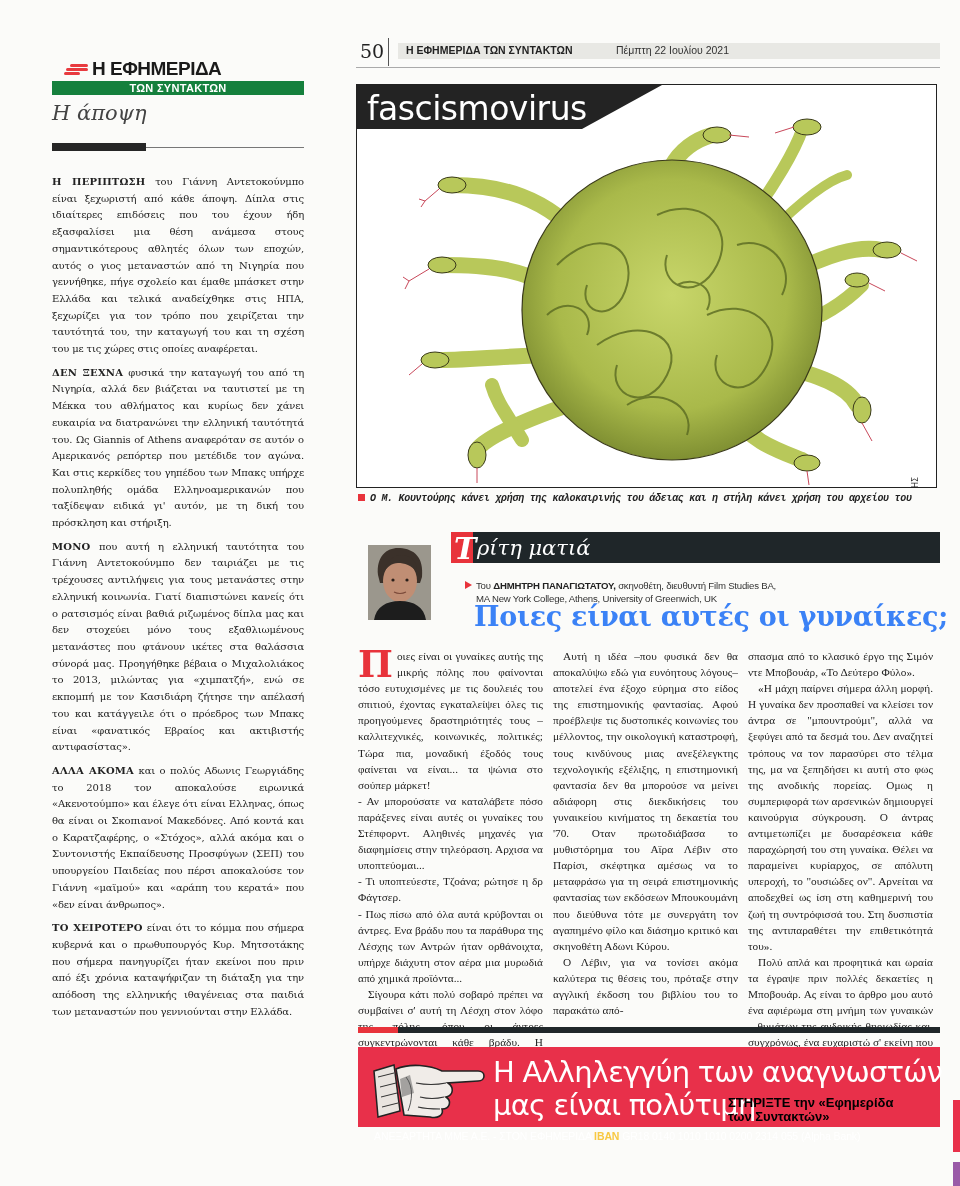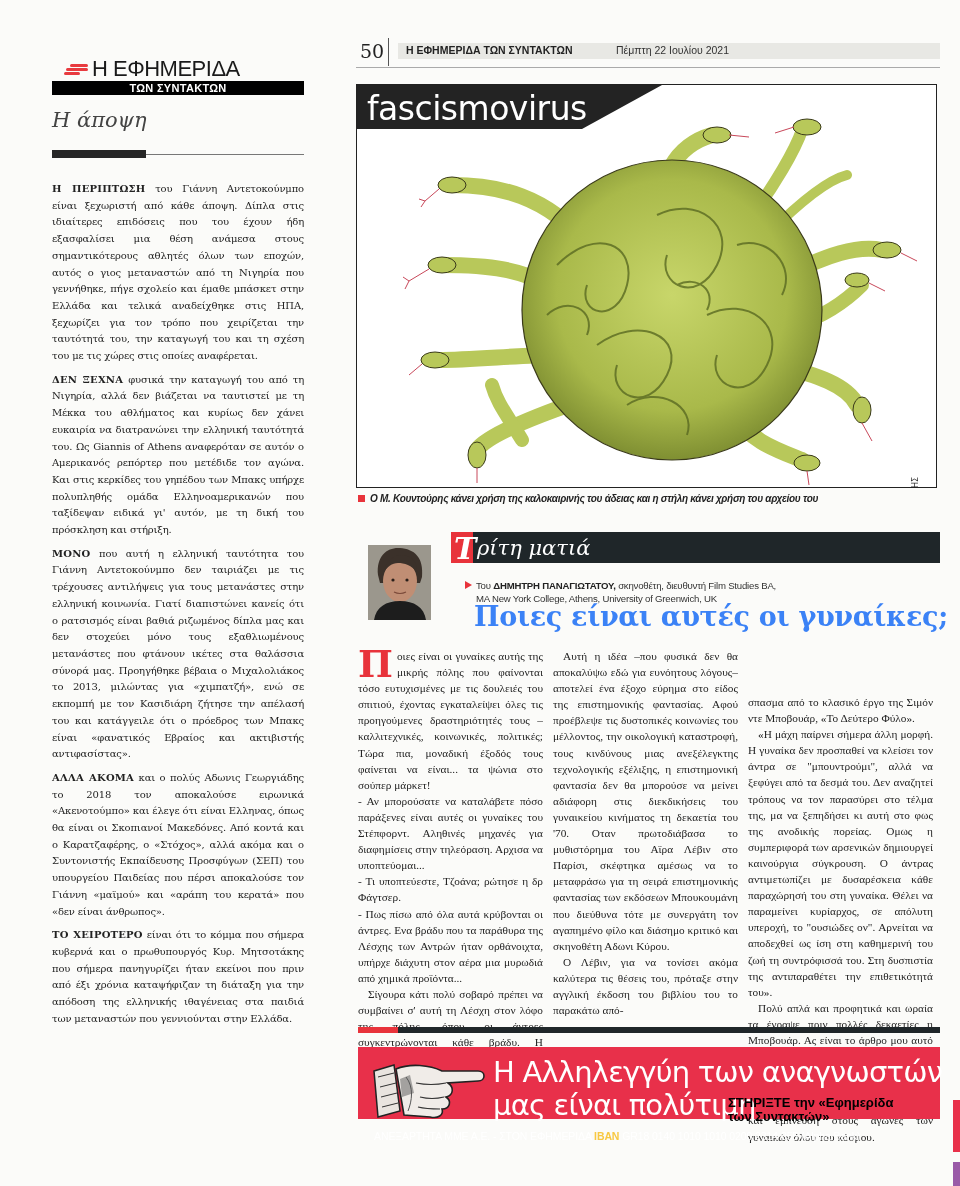--- a/index.html
+++ b/index.html
@@ -7,23 +7,23 @@
   body { position: relative; font-family: "DejaVu Serif", serif; color: #1e1e1e; }
 
   
   .left { position: absolute; left: 52px; top: 50px; width: 252px; }
   .masthead { position: relative; height: 48px; }
   .masthead .speed { position: absolute; left: 12px; top: 14px; width: 24px; height: 12px; }
   .masthead .speed i { display: block; height: 3px; background: #e83a3f; margin-bottom: 1px; border-radius: 2px; }
   .masthead .speed i:nth-child(1){ width: 18px; margin-left: 6px; }
   .masthead .speed i:nth-child(2){ width: 22px; margin-left: 2px; }
   .masthead .speed i:nth-child(3){ width: 16px; margin-left: 0; }
-  .masthead .title { position: absolute; left: 40px; top: 4px; font-family: "Liberation Sans", sans-serif; font-weight: 400; font-size: 22px; letter-spacing: -0.5px; color: #1a1a1a; line-height: 30px; text-align: right; }
-  .masthead .subbar { position: absolute; left: 0; top: 31px; width: 252px; height: 14px; background: #000000; color: #fff; font-family: "Liberation Sans", sans-serif; font-weight: 700; font-size: 11px; text-align: center; line-height: 14px; letter-spacing: 0.3px; }
-  .section-label { margin-top: 10px; font-family: "DejaVu Serif", serif; font-style: italic; font-size: 21px; color: #444; height: 30px; }
+  .masthead .title { position: absolute; left: 40px; top: 4px; font-family: "Liberation Sans", sans-serif; font-weight: 700; font-size: 19px; letter-spacing: -0.5px; color: #1a1a1a; line-height: 30px; text-align: right; }
+  .masthead .subbar { position: absolute; left: 0; top: 31px; width: 252px; height: 14px; background: #15803d; color: #fff; font-family: "Liberation Sans", sans-serif; font-weight: 700; font-size: 11px; text-align: center; line-height: 14px; letter-spacing: 0.3px; }
+  .section-label { margin-top: 3px; font-family: "DejaVu Serif", serif; font-style: italic; font-size: 21px; color: #444; height: 30px; }
   .section-rule { position: relative; height: 8px; margin-top: 12px; }
   .section-rule .thick { position: absolute; left: 0; top: 0; width: 94px; height: 8px; background: #262626; }
   .section-rule .thin { position: absolute; left: 94px; top: 4px; width: 158px; height: 1px; background: #777; }
   .left-headline { margin-top: 34px; font-family: "DejaVu Serif", serif; font-size: 22px; line-height: 29px; color: #222; font-weight: 400; }
   .left-body { margin-top: 23px; }
   .left-body p { font-size: 10px; line-height: 16.7px; text-align: justify; margin-bottom: 7px; color: #222; letter-spacing: -0.15px; }
   .left-body p b { font-weight: 700; letter-spacing: 0.2px; }
 
   
   .page-header { position: absolute; left: 356px; top: 38px; width: 584px; height: 30px; border-bottom: 1px solid #aaa; }
@@ -33,46 +33,46 @@
   .page-header .paper { position: absolute; left: 50px; top: 6px; font-family: "Liberation Sans", sans-serif; font-weight: 700; font-size: 10.5px; color: #222; }
   .page-header .date { position: absolute; left: 260px; top: 6px; font-family: "Liberation Sans", sans-serif; font-size: 10.5px; color: #333; }
 
   
   .cartoon { position: absolute; left: 356px; top: 84px; width: 581px; height: 404px; border: 1.5px solid #222; background: #fff; overflow: hidden; }
   .cartoon .banner { position: absolute; left: 0; top: 0; width: 0; height: 0; border-top: 44px solid #232323; border-right: 530px solid transparent; }
   .cartoon .banner2 { position: absolute; left: 0; top: 0; width: 225px; height: 44px; background: #232323; }
   .cartoon .ctitle { position: absolute; left: 10px; top: 4px; font-family: "DejaVu Sans", sans-serif; font-size: 33px; color: #fff; letter-spacing: -0.5px; font-weight: 400; text-align: right; }
   .cartoon svg { position: absolute; left: 0; top: 0; }
   .cartoon .sig { position: absolute; right: 16px; bottom: 10px; font-family: "DejaVu Sans", sans-serif; font-size: 8px; color: #333; transform: rotate(-90deg); transform-origin: right bottom; white-space: nowrap; }
-  .caption { position: absolute; left: 358px; top: 493px; font-family: Liberation Sans, sans-serif; font-style: italic; font-weight: 700; font-size: 10px; color: #222; letter-spacing: -0.3px; }
+  .caption { position: absolute; left: 358px; top: 493px; font-family: Liberation Mono, monospace; font-style: italic; font-weight: 700; font-size: 10px; color: #222; letter-spacing: -0.3px; }
   .caption .sq { display: inline-block; width: 7px; height: 7px; background: #e8333b; margin-right: 5px; }
 
   
   .portrait { position: absolute; left: 368px; top: 545px; width: 63px; height: 75px; background: linear-gradient(160deg, #b9b6ae 0%, #8c877c 40%, #5b564e 100%); overflow: hidden; }
   .section-bar { position: absolute; left: 451px; top: 532px; width: 489px; height: 31px; background: #1f2629; }
   .section-bar .red { position: absolute; left: 0; top: 0; width: 22px; height: 31px; background: #e8333b; }
   .section-bar .bigT { position: absolute; left: 3px; top: 0px; font-family: "DejaVu Serif", serif; font-style: italic; font-weight: 700; font-size: 30px; color: #fff; line-height: 33px; }
   .section-bar .label { position: absolute; left: 26px; top: 1px; font-family: "DejaVu Serif", serif; font-style: italic; font-size: 21px; color: #fff; line-height: 30px; }
   .byline { position: absolute; left: 476px; top: 579px; font-family: "Liberation Sans", sans-serif; font-size: 9.6px; color: #333; line-height: 13px; width: 380px; letter-spacing: -0.2px; }
   .byline .arrow { position: absolute; left: -11px; top: 2px; width: 0; height: 0; border-left: 7px solid #e8333b; border-top: 4px solid transparent; border-bottom: 4px solid transparent; }
   .byline b { font-weight: 700; color: #222; }
   .right-headline { position: absolute; left: 474px; top: 601px; font-family: "DejaVu Serif", serif; font-size: 27px; color: #3b82f6; letter-spacing: -0.3px; white-space: nowrap; }
 
   .cols { position: absolute; left: 358px; top: 648px; width: 580px; }
   .col { position: absolute; top: 0; width: 185px; font-family: "Liberation Serif", serif; font-size: 11.3px; line-height: 16.1px; color: #222; text-align: justify; }
   .col p { margin-bottom: 0; }
   .col p.ind { text-indent: 10px; }
-  .col1 { left: 0; } .col2 { left: 195px; } .col3 { left: 390px; margin-top: 46px; }
+  .col1 { left: 0; } .col2 { left: 195px; } .col3 { left: 390px; }
   .dropcap { float: left; font-family: "DejaVu Serif", serif; font-size: 37px; line-height: 30px; color: #e8333b; margin-right: 4px; margin-top: 1px; font-weight: 700; }
 
   .bottom-rule { position: absolute; left: 358px; top: 1027px; width: 582px; height: 6px; background: #1f2629; }
   .bottom-rule .red { position: absolute; left: 0; top: 0; width: 40px; height: 6px; background: #e8333b; }
 
   
-  .ad { position: absolute; left: 358px; top: 1047px; width: 582px; height: 72px; background: #e8304a; color: #fff; }
+  .ad { position: absolute; left: 358px; top: 1047px; width: 582px; height: 80px; background: #e8304a; color: #fff; }
   .ad .hand { position: absolute; left: 12px; top: 10px; }
   .ad .line1 { position: absolute; left: 135px; top: 7px; font-family: "DejaVu Sans", sans-serif; font-size: 29px; letter-spacing: -0.8px; color: #fff; white-space: nowrap; line-height: 36px; }
   .ad .line2 { position: absolute; left: 135px; top: 40px; font-family: "DejaVu Sans", sans-serif; font-size: 29px; letter-spacing: -0.8px; color: #fff; white-space: nowrap; line-height: 36px; }
   .ad .cta { position: absolute; left: 370px; top: 49px; font-family: "Liberation Sans", sans-serif; font-weight: 700; font-size: 13px; line-height: 14px; color: #000000; }
   .ad .iban-line { position: absolute; left: 16px; top: 83px; font-family: "Liberation Sans", sans-serif; font-size: 10.5px; color: #fff; white-space: nowrap; letter-spacing: -0.1px; }
   .ad .iban-line .iban { color: #f8c842; font-weight: 700; }
 
   .edge-red { position: absolute; right: 0; top: 1100px; width: 7px; height: 52px; background: #e8304a; }
   .edge-purple { position: absolute; right: 0; top: 1162px; width: 7px; height: 24px; background: #9a5aa8; }
 </style>

